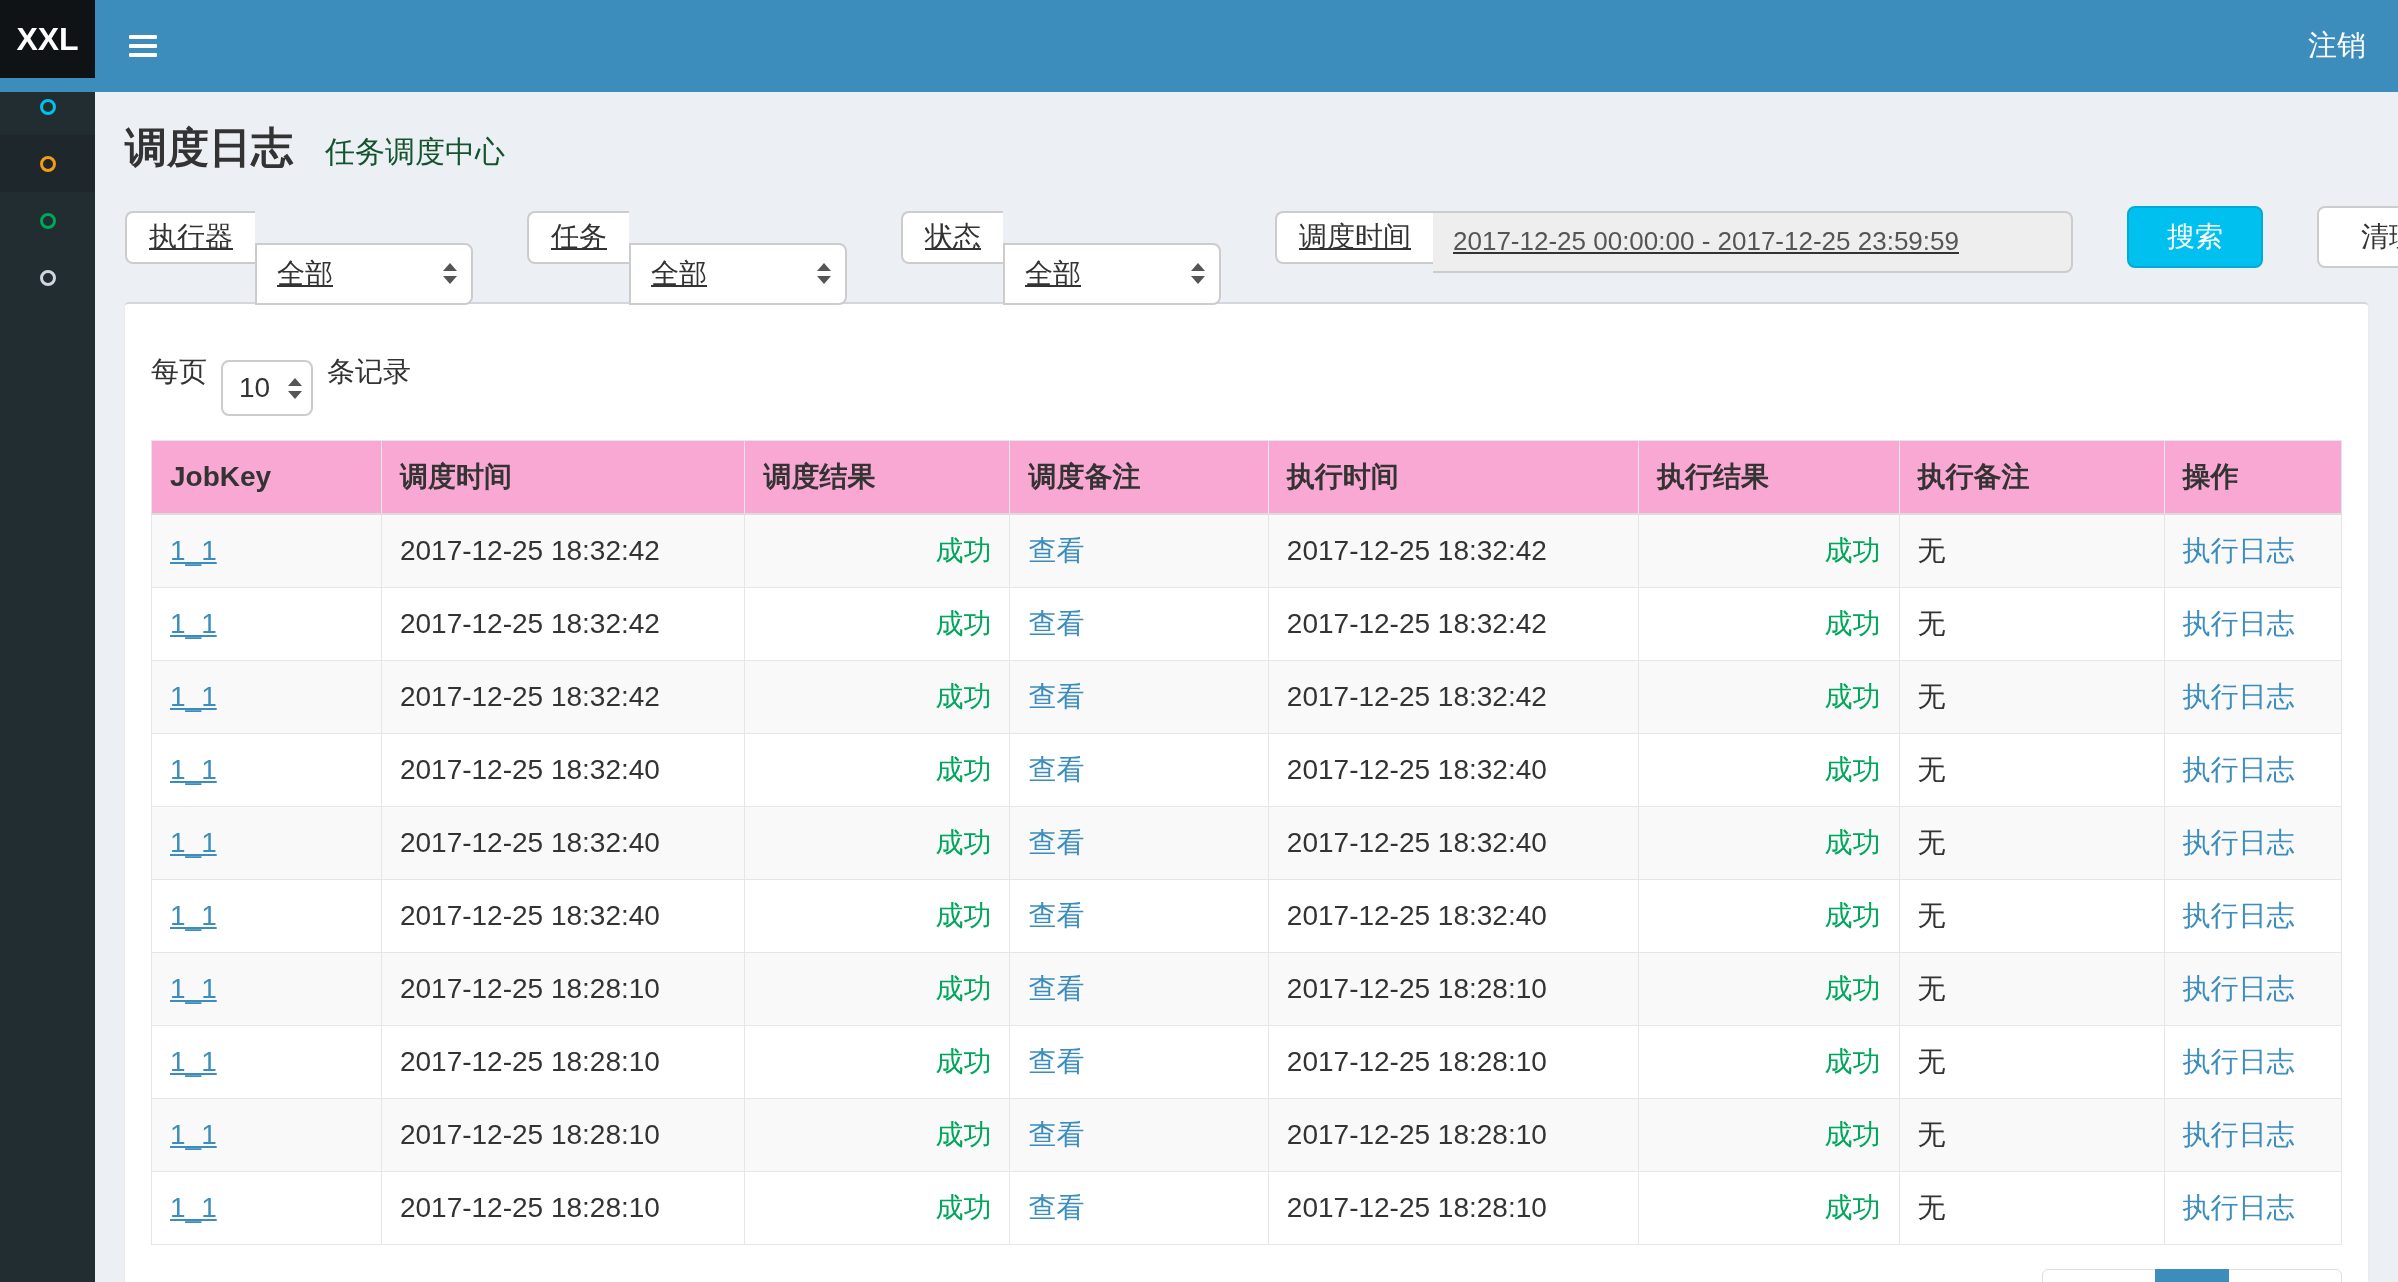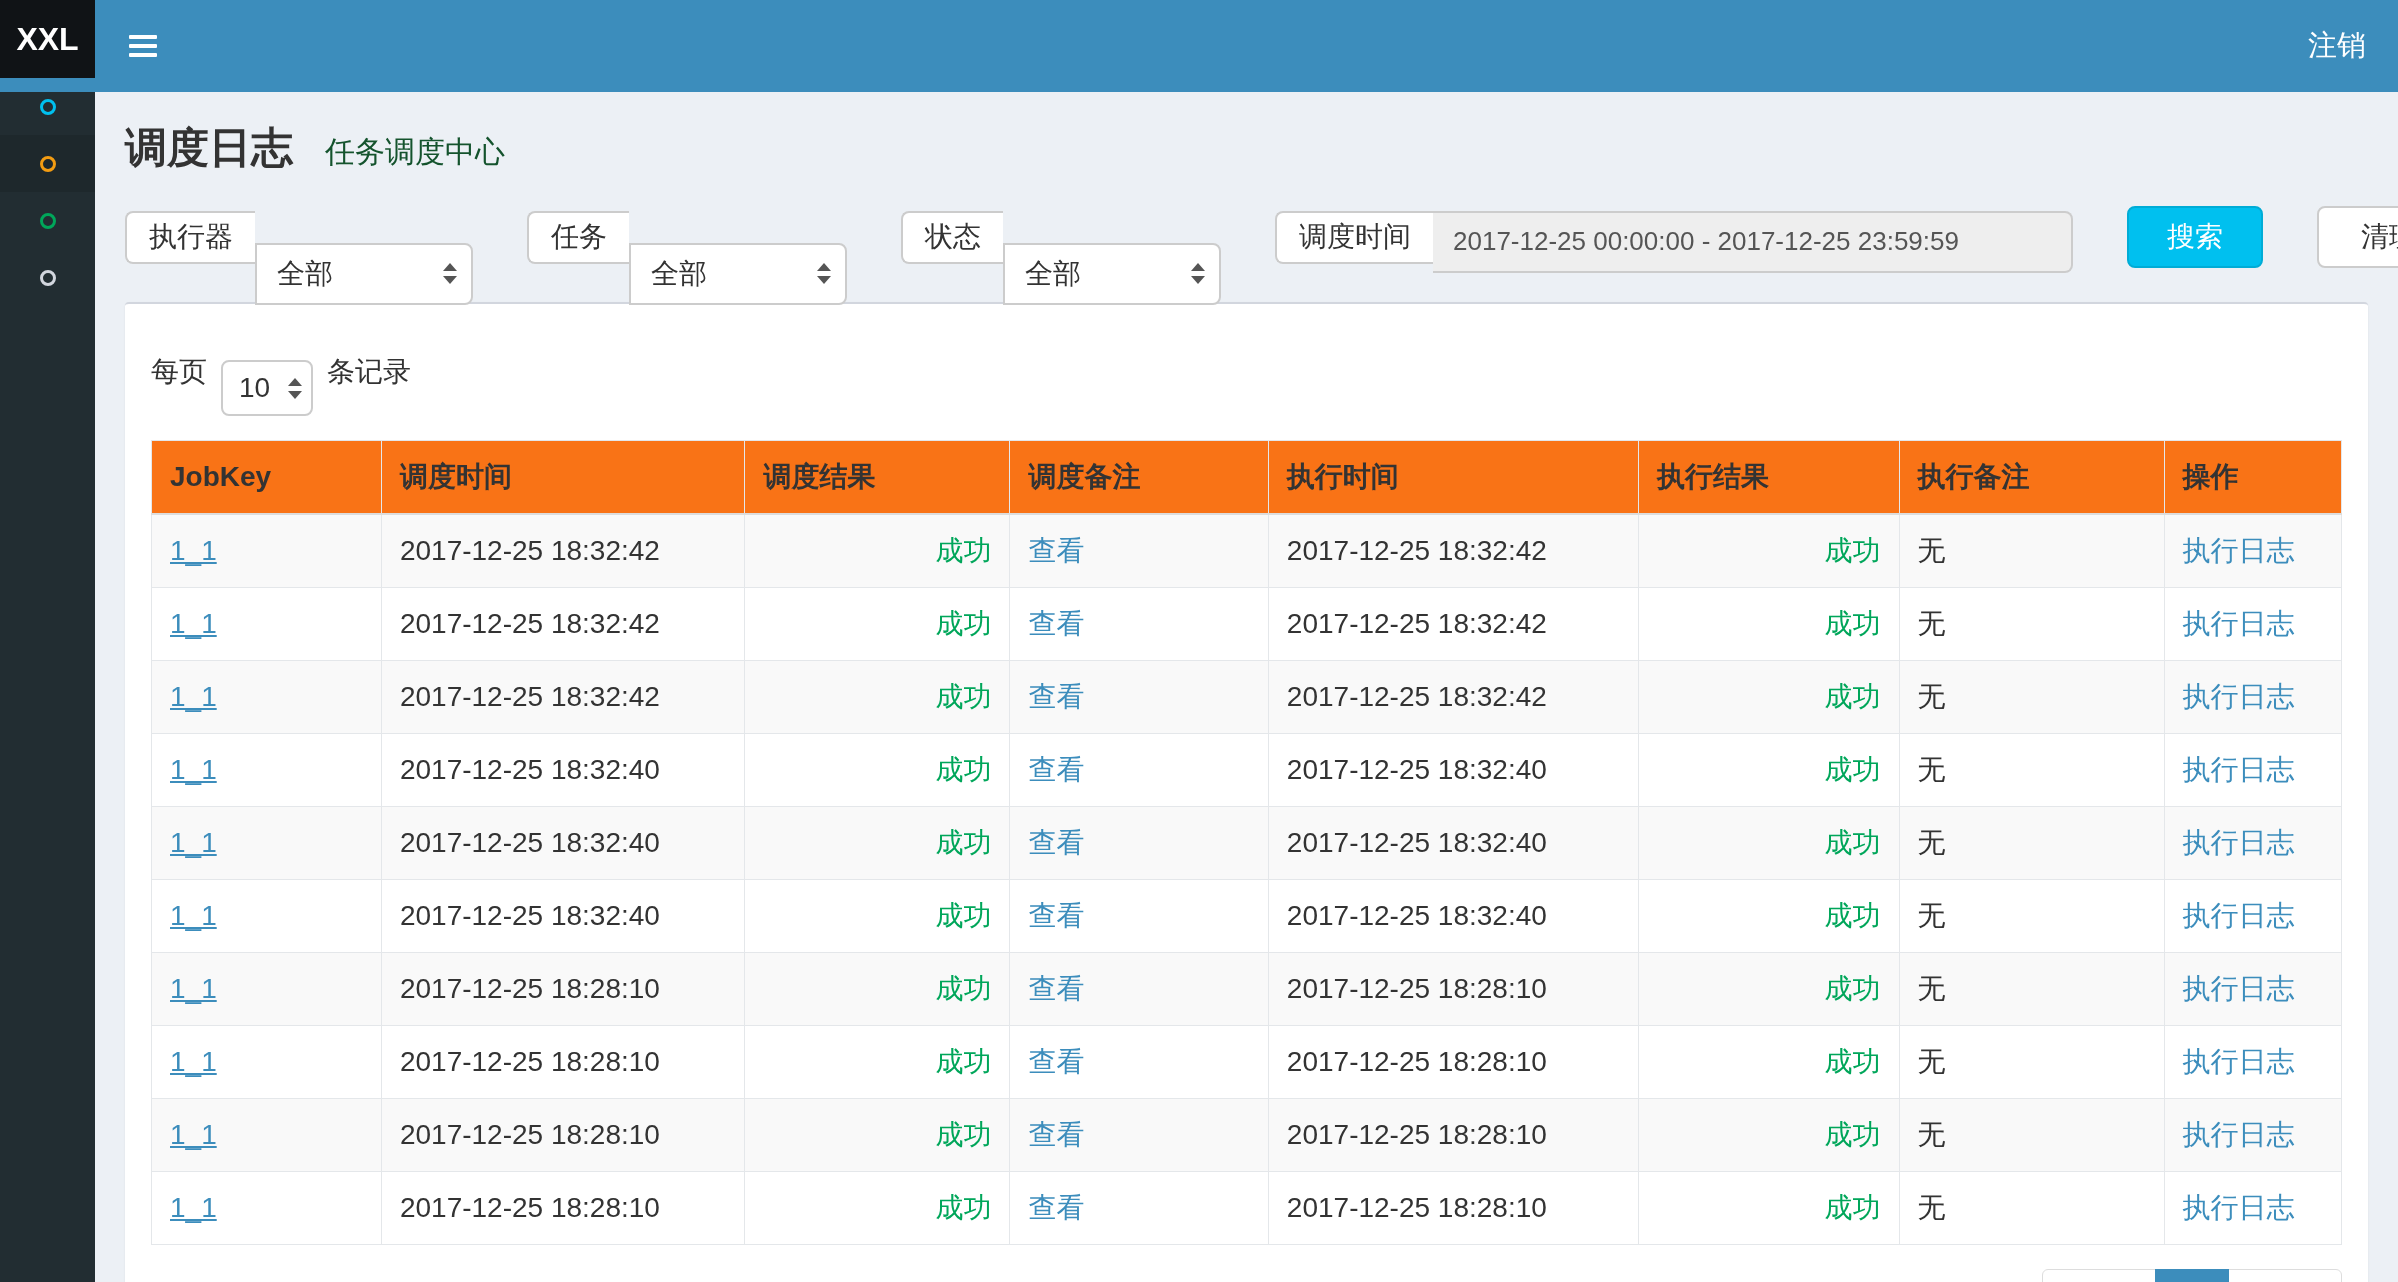--- a/index.html
+++ b/index.html
@@ -56,21 +56,21 @@
   .content {
     position: absolute; top: 78px; left: 95px; right: 0; bottom: 0;
     padding: 28px 30px 0 30px; overflow: hidden;
   }
   .page-header { display: flex; align-items: baseline; gap: 32px; margin: 14px 0 30px 0; }
   .page-title { font-size: 42px; font-weight: 700; margin: 0; color: #333; }
   .page-subtitle { font-size: 30px; color: #14532d; }
 
   
   .filters { display: flex; align-items: center; gap: 54px; margin-bottom: 34px; }
-  .input-group { display: flex; height: 53px; flex: 0 0 auto; }
+  .input-group { display: flex; height: 53px; flex: 0 0 auto; text-decoration: underline; }
   .addon {
     display: flex; align-items: center; padding: 0 22px;
     border: 2px solid #ccc; border-right: none; background: #fff;
     border-radius: 8px 0 0 8px; white-space: nowrap; color: #333;
   }
   .select-box {
     display: flex; align-items: center; justify-content: space-between; gap: 18px;
     border: 2px solid #ccc; background: #fff; border-radius: 0 8px 8px 0;
     padding: 0 14px 0 20px; cursor: pointer; height: 62px; margin-top: 32px;
   }
@@ -94,21 +94,21 @@
 
   
   .box {
     background: #fff; border-top: 2px solid #d2d6de; border-radius: 4px;
     box-shadow: 0 1px 2px rgba(0,0,0,0.08);
     padding: 24px 26px 26px 26px;
   }
   .per-page { display: flex; align-items: center; gap: 14px; margin-bottom: 24px; }
   table { width: 100%; border-collapse: collapse; font-size: 28px; }
   th, td { border: 1px solid #e4e7ea; padding: 20px 18px; text-align: left; line-height: 32px; }
-  th { font-weight: 700; border-bottom: 2px solid #ddd; background: #f97316; margin-top: 40px; }
+  th { font-weight: 700; border-bottom: 2px solid #ddd; background: #f9a8d4; margin-top: 40px; }
   tbody tr:nth-child(odd) { background: #f9f9f9; }
   td a, .table-link { color: #3c8dbc; cursor: pointer; }
   td a.underlined { text-decoration: underline; }
   .success { color: #00a65a; text-align: right; }
 
   .table-footer { display: flex; justify-content: space-between; align-items: center; margin-top: 24px; }
   .pager { display: flex; }
   .pager a {
     padding: 12px 28px; border: 1px solid #ddd; background: #fff; color: #777;
     font-size: 28px; margin-left: -1px; cursor: pointer;

